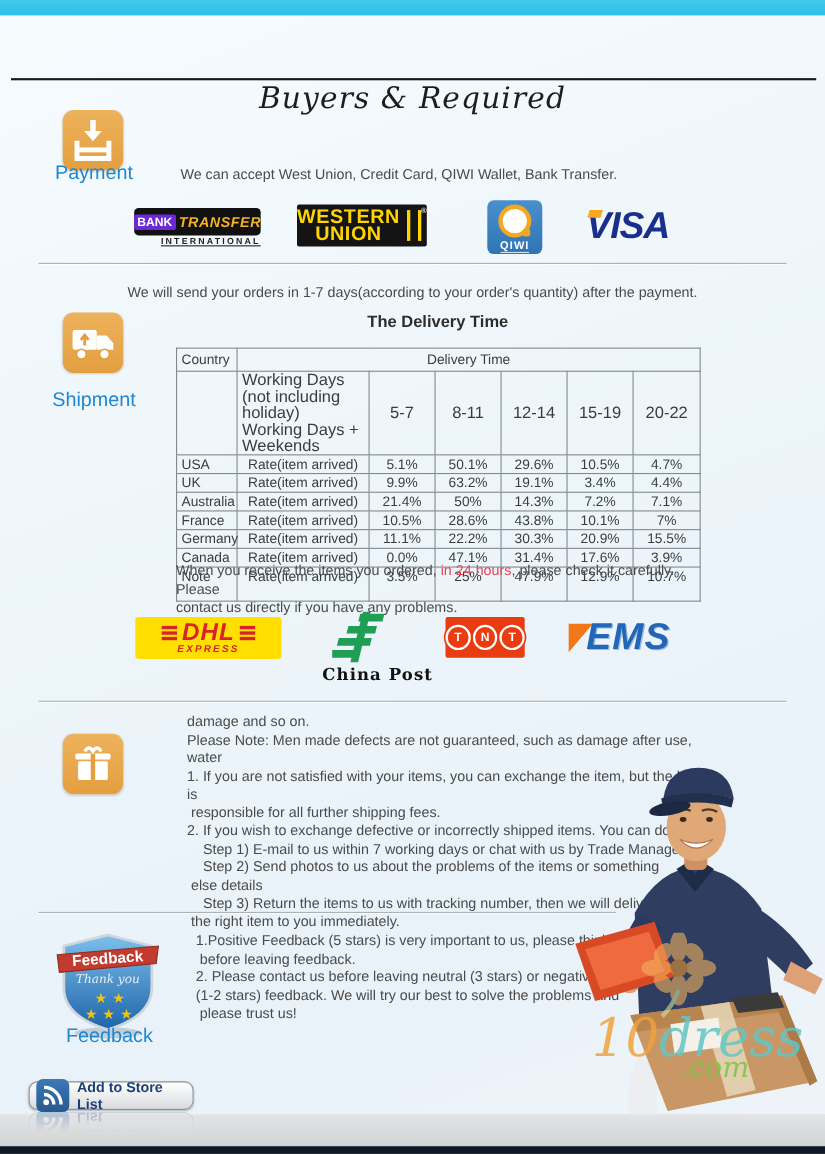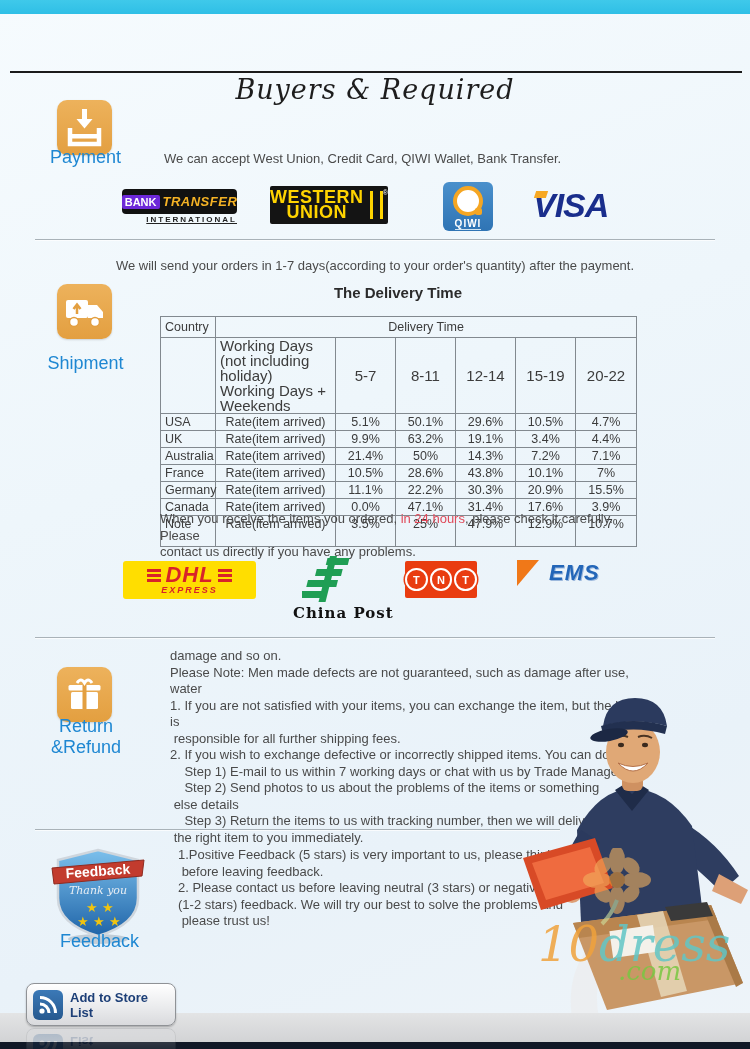--- a/index.html
+++ b/index.html
@@ -47,37 +47,37 @@
   
   .dhl-box{width:133px;height:38px;background:#ffde00;border-radius:3px;display:flex;flex-direction:column;align-items:center;justify-content:center;}
   .dhl-main{color:#d8232a;font-weight:bold;font-style:italic;font-size:22px;line-height:20px;letter-spacing:1px;display:flex;align-items:center;gap:4px;}
   .dhl-dash{width:14px;height:3px;background:#d8232a;box-shadow:0 5px 0 #d8232a,0 -5px 0 #d8232a;}
   .dhl-sub{color:#d8232a;font-style:italic;font-size:9px;font-weight:bold;letter-spacing:2px;}
   .tnt-box{width:72px;height:37px;background:#e93c10;border-radius:2px;display:flex;align-items:center;justify-content:center;gap:2px;}
   .tnt-circ{width:19px;height:19px;border:2px solid #fff;border-radius:50%;color:#fff;font-weight:bold;font-size:11px;
     display:flex;align-items:center;justify-content:center;background:#e93c10;box-shadow:0 0 0 1.5px #e93c10;}
   .ems-box{display:flex;align-items:center;}
   .ems-flag{width:0;height:0;border-top:26px solid #f07818;border-right:22px solid transparent;margin-right:-6px;}
-  .ems-text{color:#2366b8;font-weight:bold;font-style:italic;font-size:22px;letter-spacing:1px;
-    text-shadow:1px 1px 0 #9db9dd;margin-left:16px;}
+  .ems-text{color:#2366b8;font-weight:bold;font-style:italic;font-size:34px;letter-spacing:1px;
+    text-shadow:1px 1px 0 #9db9dd;}
   .cpost-label{position:absolute;font-family:"DejaVu Serif","Liberation Serif",serif;font-weight:bold;font-size:15px;color:#111;letter-spacing:1px;}
   .red{color:#e04858;}
   
   .fb-badge{position:absolute;left:46px;top:846px;}
   
   .wm{position:absolute;font-family:"DejaVu Serif","Liberation Serif",serif;font-style:italic;opacity:.85;}
   .wm1{left:538px;top:916px;font-size:48px;}
   .wm1 .p1{color:#f0a23c;margin-top:25px;}
   .wm1 .p2{color:#62c6c6;}
   .wm2{left:618px;top:956px;font-size:26px;color:#79c742;}
   
   .gray-strip{position:absolute;left:0;top:1013px;width:750px;height:29px;background:linear-gradient(180deg,#e3e4e5,#d2d3d5);}
   .navy-bar{position:absolute;left:0;top:1042px;width:750px;height:7px;background:#101826;}
   .store-wrap{position:absolute;left:26px;top:983px;}
-  .store-btn{width:150px;height:43px;border:1px solid #8f9296;border-radius:8px;
+  .store-btn{width:150px;height:26px;border:1px solid #8f9296;border-radius:8px;
     background:linear-gradient(180deg,#ffffff,#e9eaec 60%,#d9dadd);box-shadow:0 1px 2px rgba(0,0,0,.25);
     display:flex;align-items:center;gap:7px;padding:0 6px;box-sizing:border-box;cursor:pointer;}
   .store-reflect{transform:scaleY(-1);opacity:.28;margin-top:2px;-webkit-mask-image:linear-gradient(180deg,transparent 30%,#000 100%);
     mask-image:linear-gradient(180deg,transparent 30%,#000 100%);}
   .rss-tile{width:30px;height:30px;border-radius:6px;background:linear-gradient(180deg,#3b79b7,#27598f);flex:none;
     display:flex;align-items:center;justify-content:center;}
   .store-label{color:#1d3f77;font-weight:bold;font-size:13px;}
   .abs{position:absolute;}
 </style>
 </head>
@@ -278,21 +278,20 @@
   <div class="divider" style="left:35px;top:637px;width:680px;"></div>
 
   <div class="icon-tile" style="left:57px;top:667px;">
     <svg width="55" height="55" viewBox="0 0 55 55">
       <rect x="14" y="25" width="27" height="17" rx="1.5" fill="#fff"></rect>
       <rect x="11.5" y="18" width="32" height="5.5" rx="1.5" fill="#fff"></rect>
       <rect x="25.5" y="18" width="4" height="24" fill="#e39f40"></rect>
       <path d="M20 16 q4 -6 7.5 0 q3.5 -6 7.5 0" fill="none" stroke="#fff" stroke-width="3"></path>
     </svg>
   </div>
-  <div class="sec-label" style="left:22px;top:716px;width:128px;">Return &amp;Refund</div>
   <div class="abs body-text lines" style="left:170px;top:648px;width:485px;">
       <div>damage and so on.</div>
       <div>Please Note: Men made defects are not guaranteed, such as damage after use, water</div>
       <div>1. If you are not satisfied with your items, you can exchange the item, but the buyer is</div>
       <div> responsible for all further shipping fees.</div>
       <div>2. If you wish to exchange defective or incorrectly shipped items. You can do as this:</div>
       <div>    Step 1) E-mail to us within 7 working days or chat with us by Trade Manager</div>
       <div>    Step 2) Send photos to us about the problems of the items or something</div>
       <div> else details</div>
       <div>    Step 3) Return the items to us with tracking number, then we will delivery</div>

